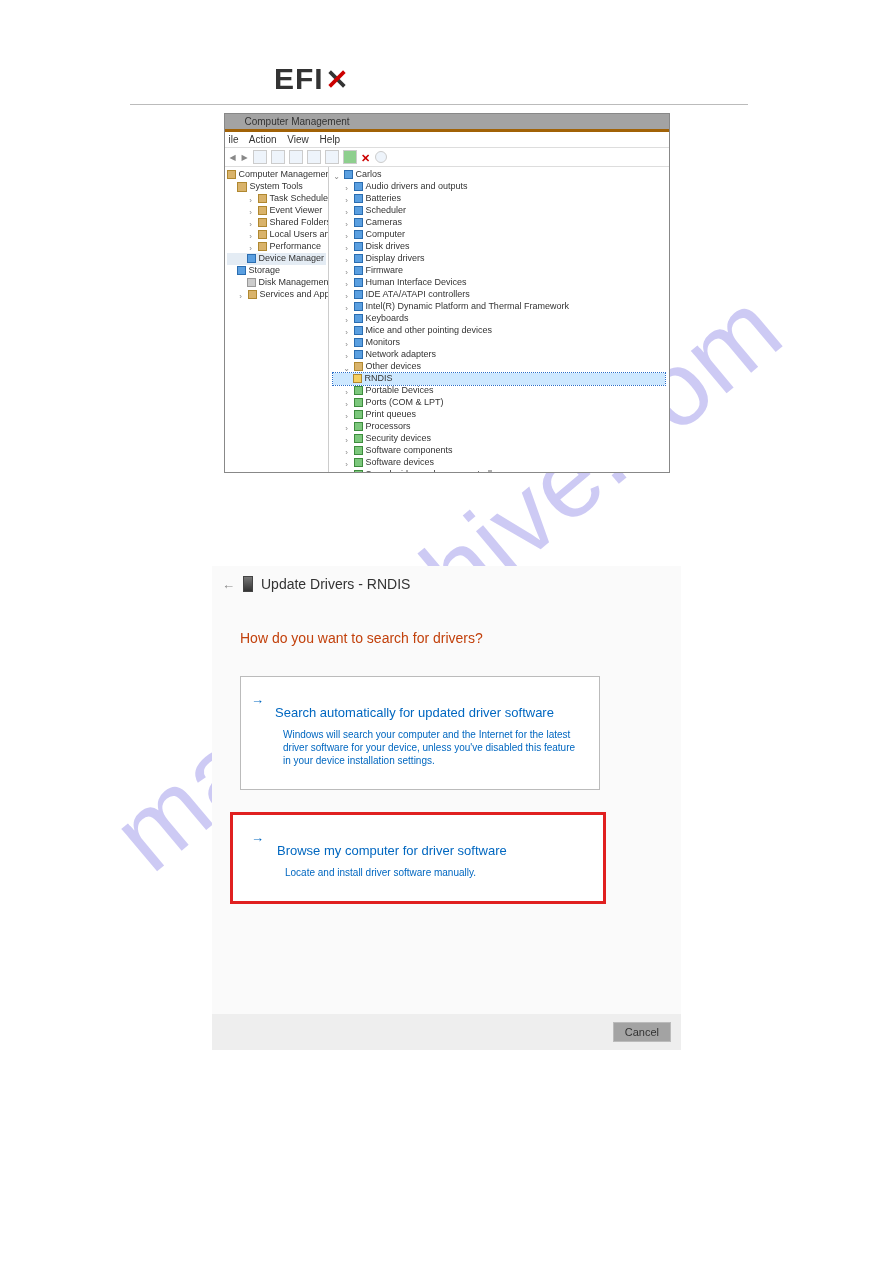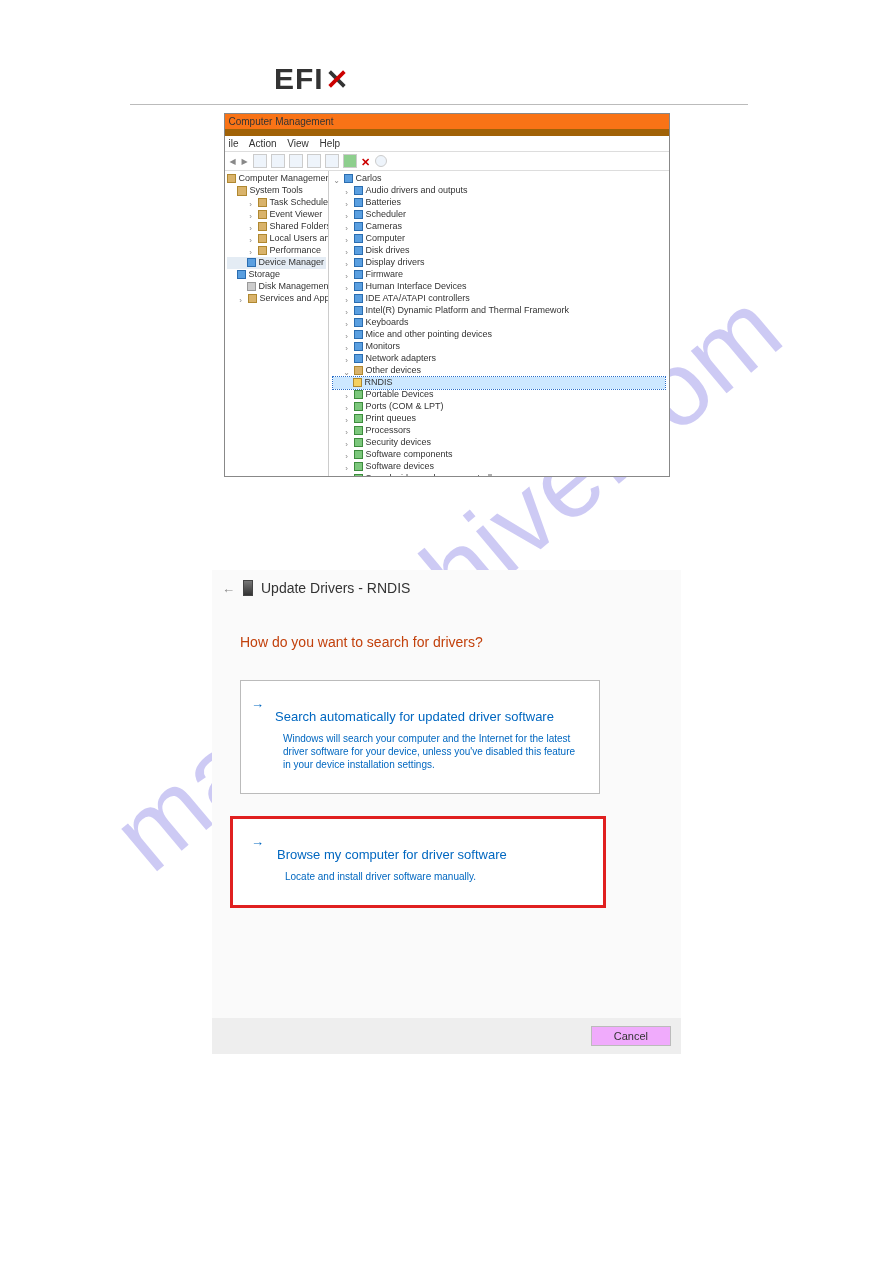--- a/index.html
+++ b/index.html
@@ -9,21 +9,21 @@
   .wm { position:absolute; left:50%; top:46%; transform:translate(-50%,-50%) rotate(-40deg);
         font-size:105px; font-weight:400; color:rgba(100,90,220,0.32); letter-spacing:1px;
         pointer-events:none; white-space:nowrap; z-index:1; }
   .content { position:relative; z-index:2; }
   .header { padding:62px 0 8px 144px; border-bottom:1px solid #bbb; margin:0 145px 0 130px; }
   .logo { display:flex; align-items:center; font-weight:700; color:#333; letter-spacing:1px;
           font-size:30px; font-family:Arial, sans-serif;}
   .logo svg { width:22px; height:22px; margin-left:2px; }
   
   .shot1 { width:446px; border:1px solid #888; margin:8px auto 0; background:#fff; }
-  .title { background:#f97316; border-bottom:7px solid #a16207; padding:2px 4px; font-size:10px; color:#333; }
+  .title { background:#a3a3a3; border-bottom:3px solid #a16207; padding:2px 20px; font-size:10px; color:#333; }
   .mbar { border-bottom:1px solid #ddd; padding:2px 4px; font-size:10px; }
   .mbar span { margin-right:8px; cursor:default; }
   .toolbar { border-bottom:1px solid #ddd; padding:2px 4px; display:flex; gap:4px; align-items:center;}
   .toolbar .t { width:14px; height:14px; border:1px solid #ccc; background:#eef4fb; }
   .toolbar .rx { width:10px;height:10px; color:#c00; font-weight:bold; font-size:11px; text-align:center;}
   .panes { display:flex; height:305px; }
   .leftp { width:104px; border-right:1px solid #ccc; font-size:9px; padding:2px 2px; overflow:hidden; }
   .rightp { flex:1; font-size:9px; padding:2px 4px; overflow:hidden; }
   .node { display:flex; align-items:center; gap:3px; padding:0 0 1px 0; white-space:nowrap; line-height:11px;}
   .node .ic { width:10px; height:10px; background:#d9b36b; border:1px solid #b08830; flex-shrink:0; }
@@ -43,21 +43,21 @@
   .dlgtitle { font-size:14px; color:#333; }
   .dlgbody { padding:6px 28px 18px 28px; }
   .q { color:#c2410c; font-size:14px; margin:18px 0 30px 0; }
   .opt { border:1px solid #bbb; background:#fff; padding:12px 14px 14px 34px; position:relative; margin-bottom:22px; width:360px;}
   .opt .arr { position:absolute; left:10px; top:15px; color:#0067c0; font-size:13px; }
   .opt h4 { margin:16px 0 4px 0; font-weight:400; font-size:13px; color:#0067c0; }
   .opt p { margin:8px; font-size:10px; line-height:13px; color:#0067c0; }
   .opt.hl { border:3px solid #e02020; width:376px; margin-left:-10px; padding-left:44px;}
   .opt.hl .arr{left:18px;}
   .btnbar { padding:8px 10px; text-align:right; background:#eee; }
-  .cancel { display:inline-block; background:#f0abfc; border:1px solid #bbb; padding:3px 22px; font-size:11px; color:#333; cursor:pointer;}
+  .cancel { display:inline-block; background:#a3a3a3; border:1px solid #bbb; padding:3px 11px; font-size:11px; color:#333; cursor:pointer;}
   .spacer{height:70px;}
 </style>
 </head>
 <body>
 
 <div class="page">
   <div class="wm">manualshive.com</div>
 
   <div class="content">
     <div class="header">

